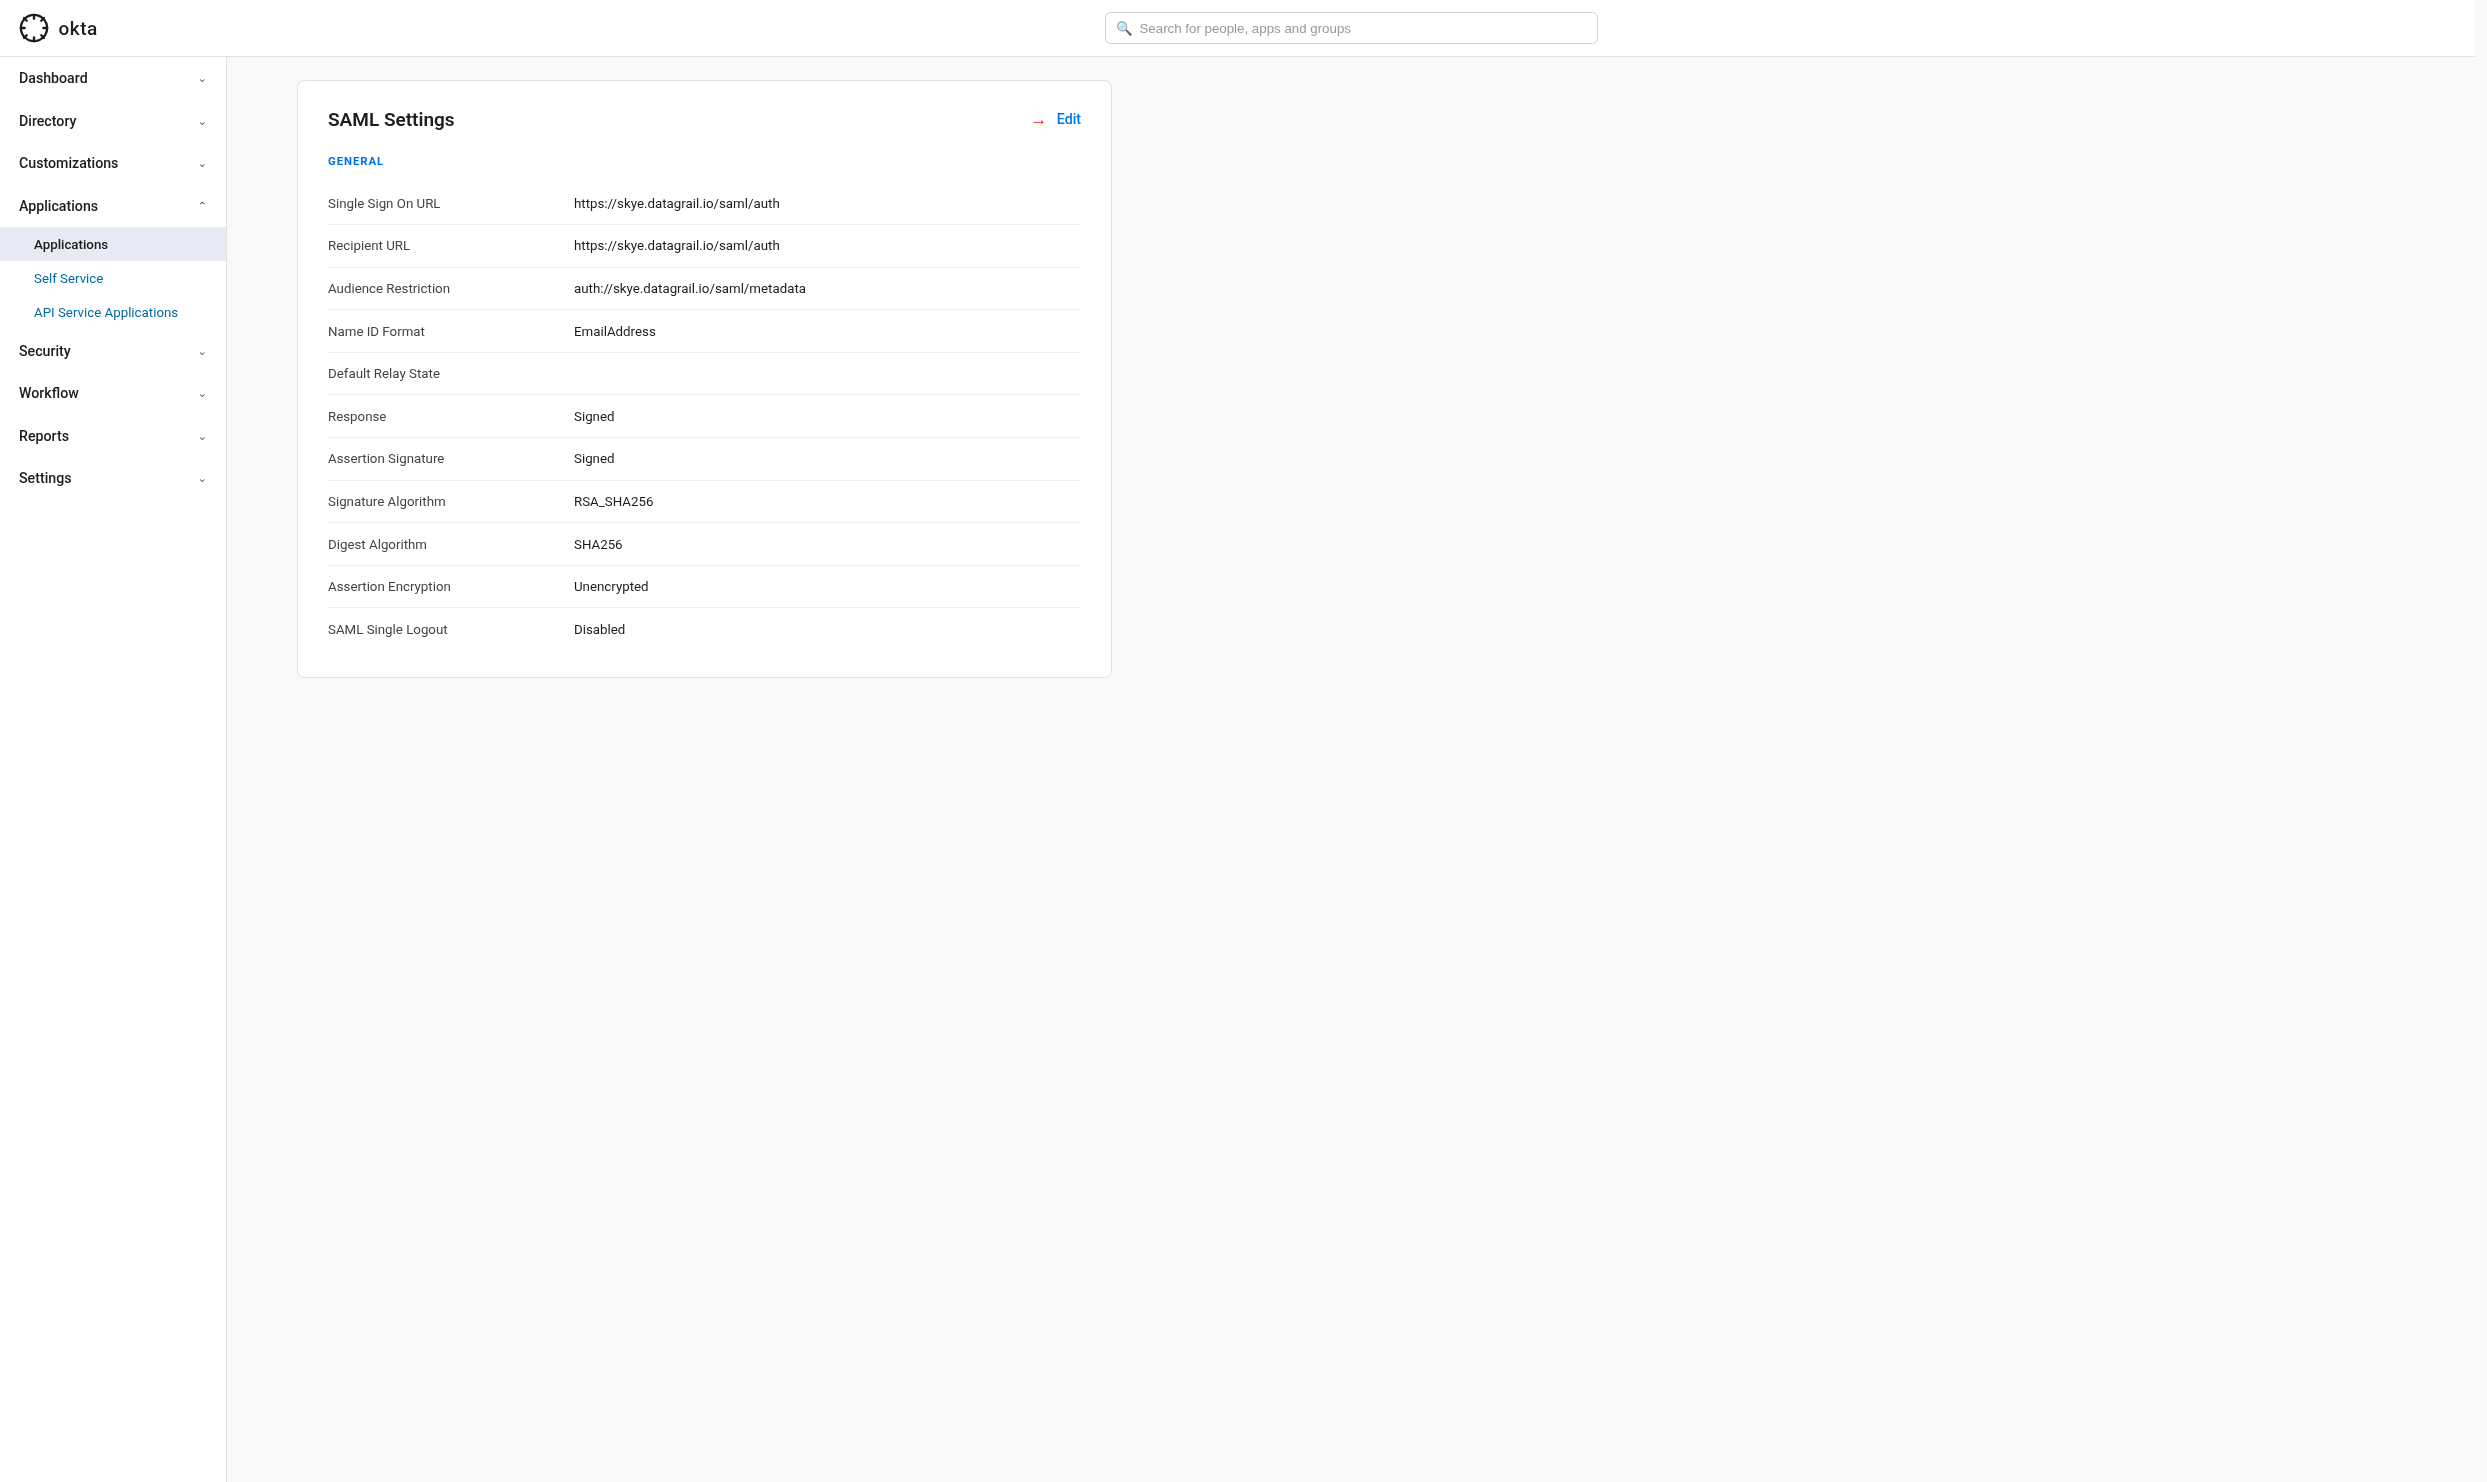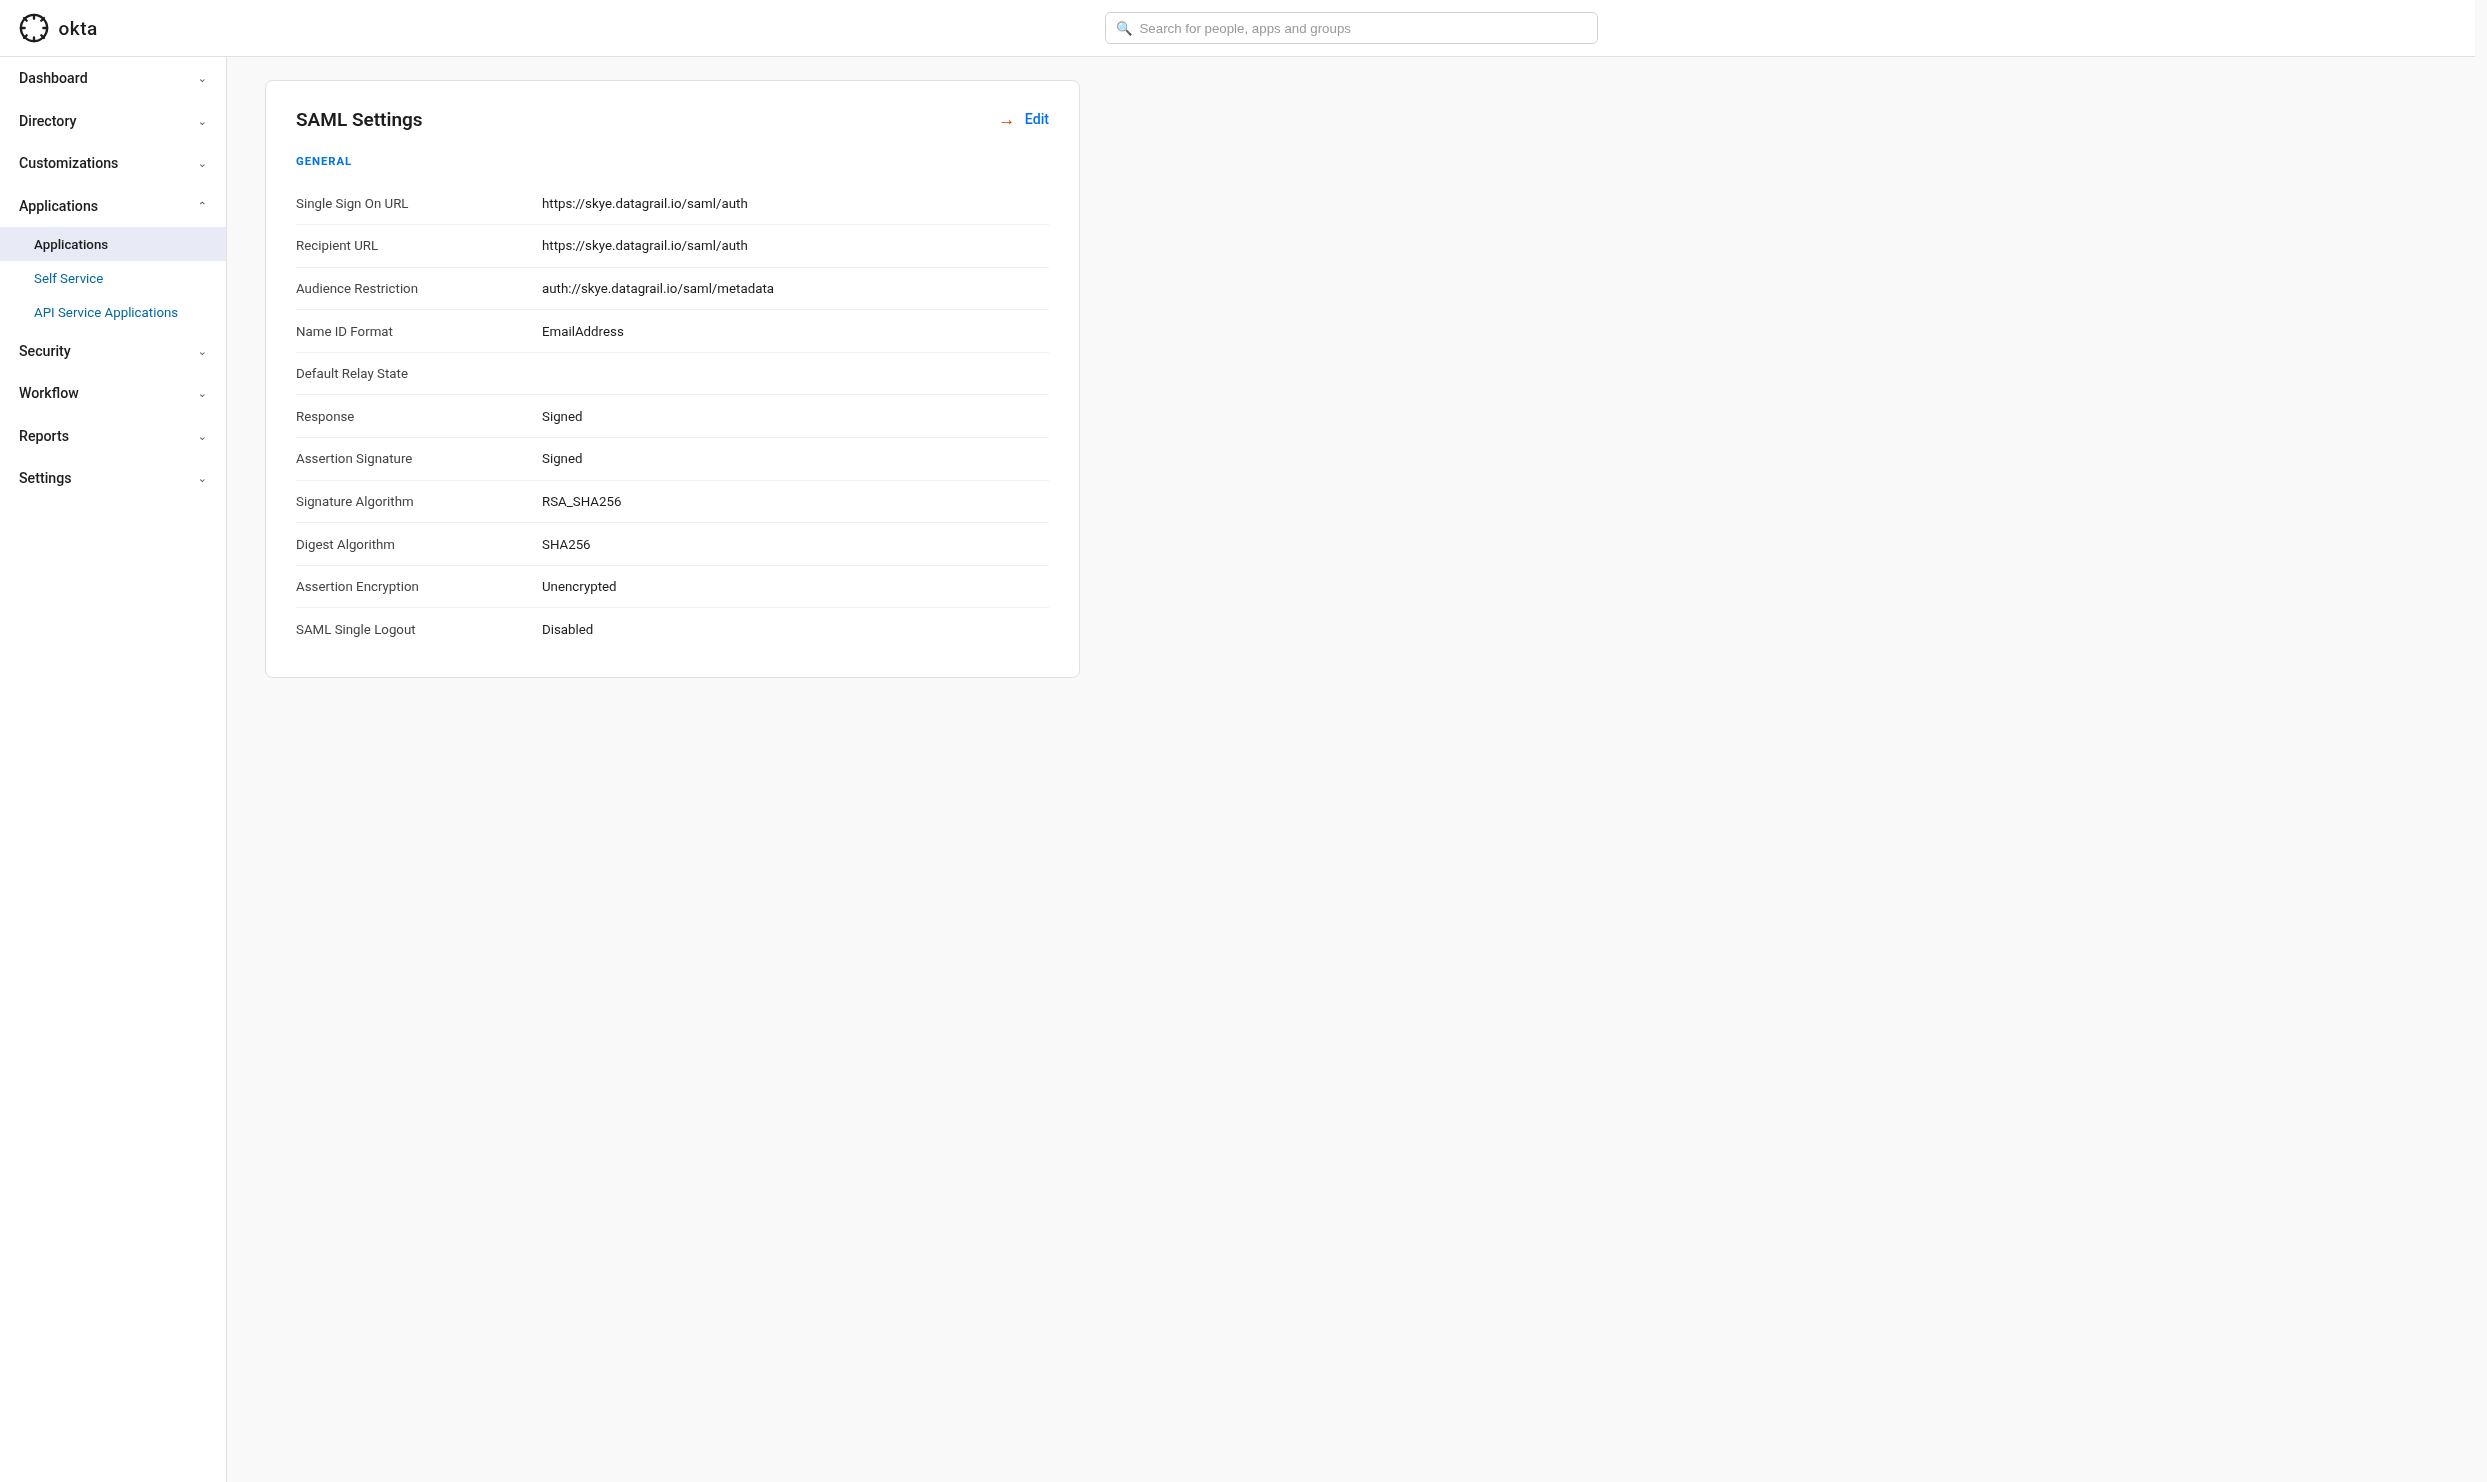--- a/index.html
+++ b/index.html
@@ -82,20 +82,21 @@
 
     .search-input::placeholder {
       color: #999;
     }
 
     
     .layout {
       display: flex;
       padding-top: 57px;
       min-height: 100vh;
+      padding-left: 32px;
     }
 
     
     .sidebar {
       width: 227px;
       background: #fff;
       border-right: 0.9px solid #e1e1e1;
       min-height: calc(100vh - 57px);
       flex-shrink: 0;
       position: fixed;

